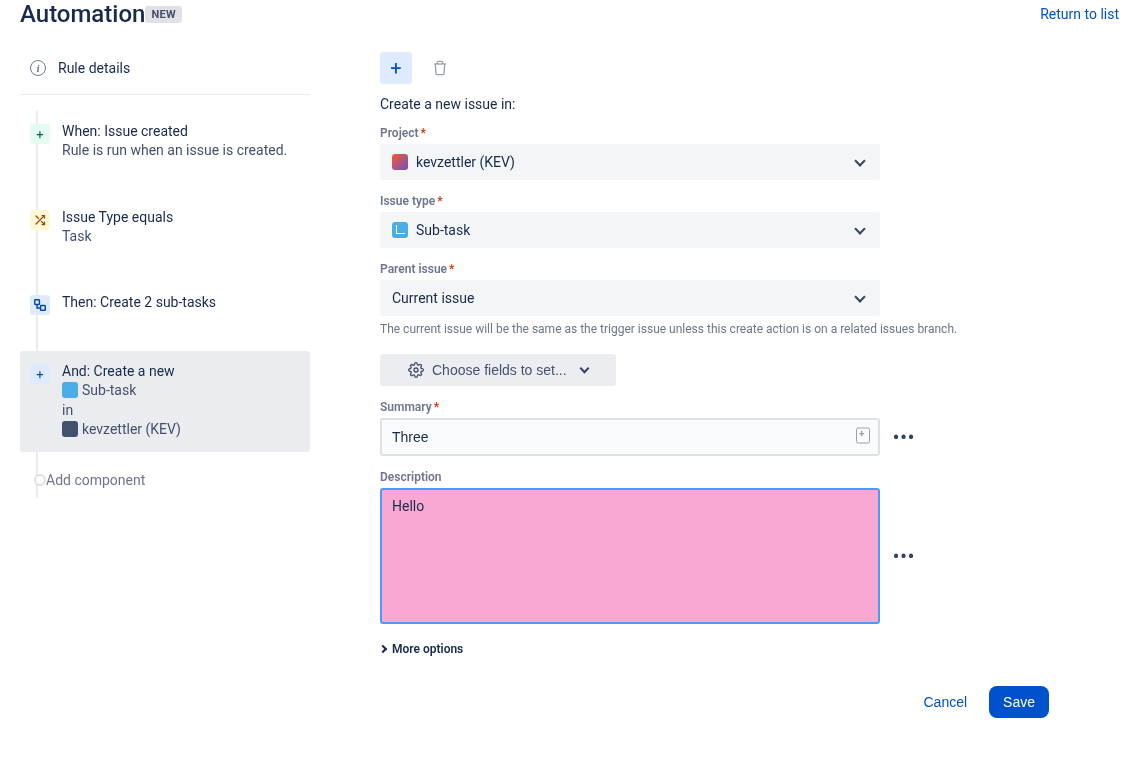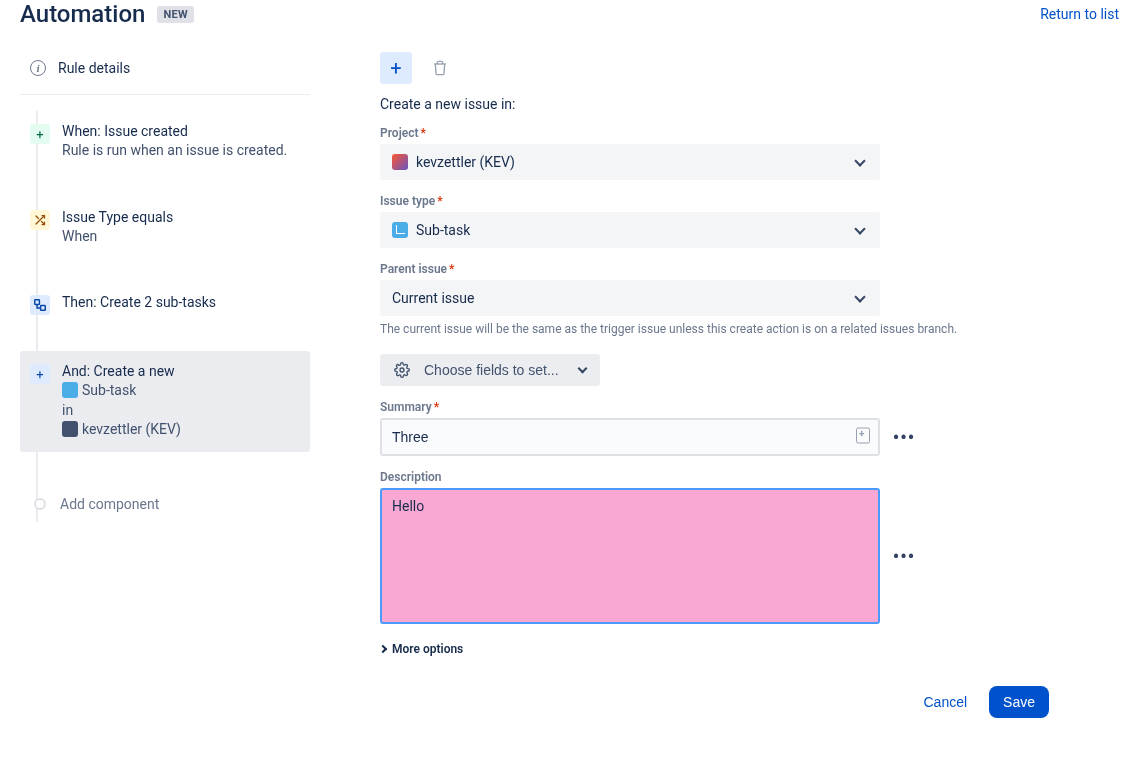--- a/index.html
+++ b/index.html
@@ -10,21 +10,21 @@
     background: #FFFFFF;
     width: 1139px;
   }
   .page { padding: 0 20px 30px 20px; }
   .header {
     display: flex;
     align-items: center;
     justify-content: space-between;
     padding: 0 0 4px 0;
   }
-  .header-left { display: flex; align-items: center; gap: 12px; }
+  .header-left { display: flex; align-items: center; }
   .page-title { font-size: 24px; font-weight: 500; color: #172B4D; }
   .badge-new {
     background: #DFE1E6;
     color: #42526E;
     font-size: 11px;
     font-weight: 700;
     border-radius: 3px;
     padding: 2px 6px;
     letter-spacing: 0.3px;
   }
@@ -77,24 +77,23 @@
   .inline-icon {
     display: inline-block; width: 16px; height: 16px;
     border-radius: 3px; vertical-align: -3px; margin-right: 4px;
     font-size: 10px; text-align: center; line-height: 16px; color: #fff;
   }
   .icon-subtask { background: #4BADE8; }
   .icon-project { background: #42526E; }
 
   .add-component {
     position: relative; z-index: 1;
-    display: flex; align-items: center; gap: 14px;
+    display: flex; align-items: center; 
     padding: 20px 10px 10px 10px;
     cursor: pointer;
-    margin-top: 24px;
   }
   .add-dot {
     width: 12px; height: 12px; border: 2px solid #DFE1E6; border-radius: 50%;
     background: #fff; margin-left: 4px;
   }
   .add-label { color: #6B778C; font-size: 14px; }
 
   
   .panel { flex: 1; max-width: 730px; }
   .panel-header { display: flex; align-items: center; gap: 14px; margin-bottom: 12px; }
@@ -129,22 +128,22 @@
   }
   .helper { font-size: 12px; color: #6B778C; margin-top: 6px; width: 680px; }
 
   .choose-fields {
     margin: 18px 0 14px 0;
   }
   .choose-btn {
     height: 32px;
     background: #ECEDF0;
     border: none; border-radius: 3px;
-    display: inline-flex; align-items: center; gap: 14px;
-    padding: 0 14px; cursor: pointer;
+    display: inline-flex; align-items: center; gap: 8px;
+    padding: 0 28px; cursor: pointer;
     color: #42526E; font-size: 14px;
   }
   .gear {
     width: 16px; height: 16px;
   }
   .choose-chevron { width:7px;height:7px;border-right:2px solid #344563;border-bottom:2px solid #344563;transform:rotate(45deg);margin-left:6px;margin-top:-3px; }
 
   .row { display: flex; align-items: center; gap: 12px; }
   .text-input {
     width: 500px; height: 38px;
@@ -250,21 +249,21 @@
             <svg width="12" height="12" viewBox="0 0 24 24" fill="none" stroke="#974F0C" stroke-width="2.5" stroke-linecap="round" stroke-linejoin="round">
                 <path d="M16 3h5v5"></path>
                 <path d="M4 20L21 3"></path>
                 <path d="M21 16v5h-5"></path>
                 <path d="M15 15l6 6"></path>
                 <path d="M4 4l5 5"></path>
               </svg>
           </div>
           <div class="step-body">
             <div class="step-title">Issue Type equals</div>
-            <div class="step-sub">When</div>
+            <div class="step-sub">Task</div>
           </div>
         </div>
 
         <div style="height:24px"></div>
 
         <div class="step">
           <div class="step-badge badge-blue">
             <svg width="14" height="14" viewBox="0 0 24 24" fill="none" stroke="#0747A6" stroke-width="2.5">
                 <rect x="3" y="3" width="8" height="8" rx="1"></rect>
                 <rect x="13" y="13" width="8" height="8" rx="1"></rect>

